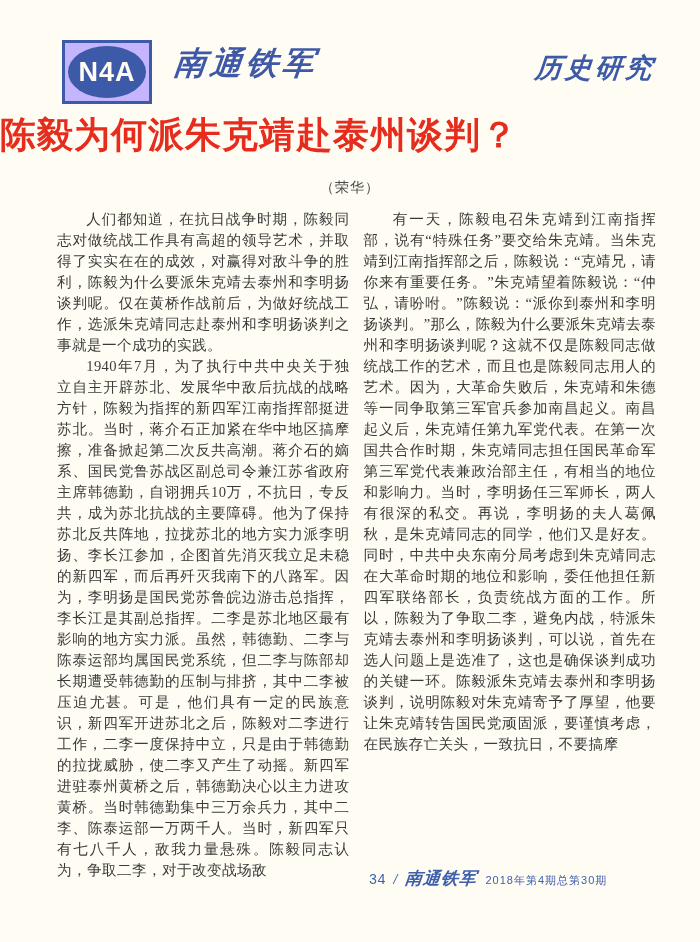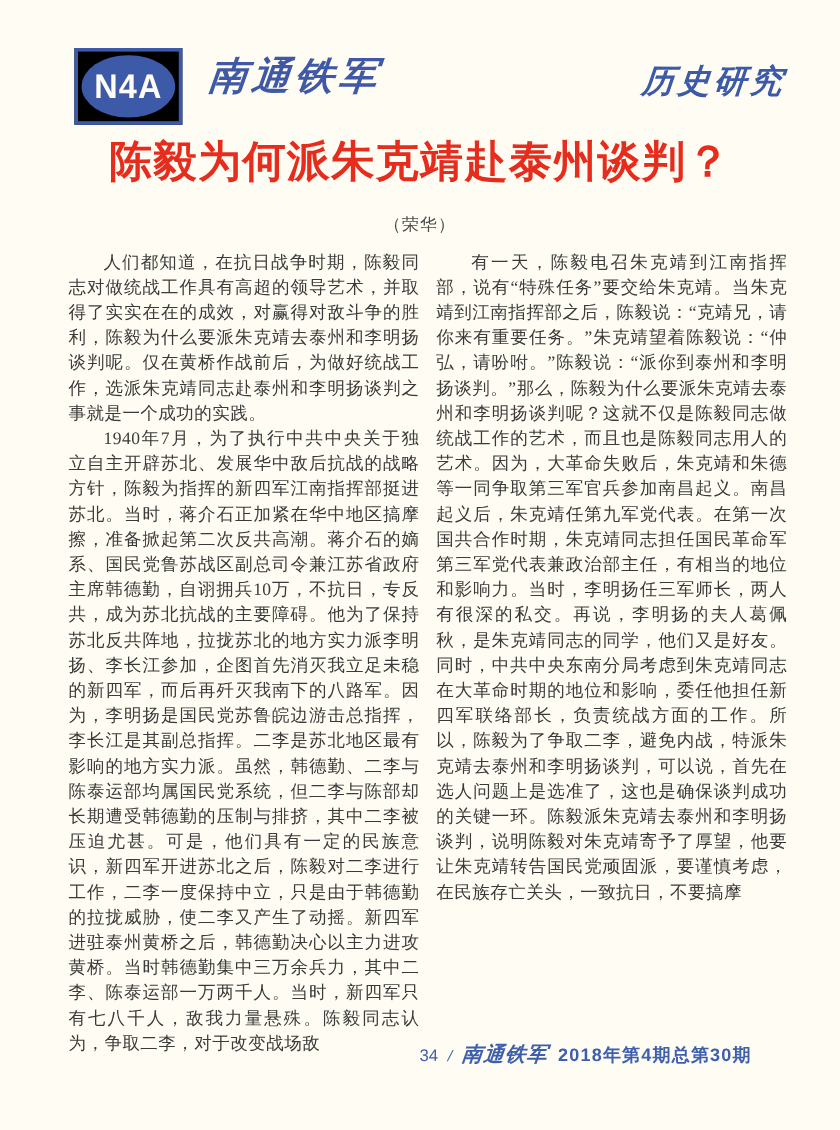--- a/index.html
+++ b/index.html
@@ -11,21 +11,21 @@
     font-family:"Liberation Serif","DejaVu Serif",serif;
   }
   
   .header{
     display:flex;align-items:flex-start;
     margin:40px 45px 0 62px;height:62px;
   }
   .logo{
     width:78px;height:52px;
     border:3px solid #3d5aa8;
-    background:#000000;
+    background:#c4b5fd;
     display:flex;justify-content:center;
     padding:3px;
     box-sizing:content-box;
   }
   .logo-ellipse{
     width:100%;height:100%;
     background:#3d5aa8;
     border-radius:50%;
     display:flex;align-items:center;justify-content:center;
   }
@@ -48,21 +48,21 @@
     margin-top:10px;
     color:#3d5aa8;
     font-size:27px;font-weight:bold;font-style:italic;
     letter-spacing:3px;
     transform:skewX(-5deg);
     font-family:"DejaVu Serif","Liberation Serif",serif;
   }
   
   .title{
     margin-top:9px;
-    text-align:center;
+    text-align:left;
     color:#e62d1d;
     font-size:36px;font-weight:bold;
     letter-spacing:1px;
     font-family:"Liberation Sans","DejaVu Sans",sans-serif;
   }
   .author{
     margin-top:19px;
     text-align:center;
     color:#4a4a4a;
     font-size:14px;
@@ -88,30 +88,30 @@
     position:absolute;
     left:0;right:0;bottom:52px;
     text-align:center;
     white-space:nowrap;
   }
   .footer-inner{
     display:inline-flex;align-items:baseline;gap:8px;
     transform:translateX(138px);
     color:#3e5fae;
   }
-  .footer-page{font-size:14px;font-family:Liberation Sans, sans-serif;}
+  .footer-page{font-size:14px;font-family:Liberation Mono, monospace;}
   .footer-sep{font-size:14px;font-style:italic;font-weight:bold;}
   .footer-mag{
     font-size:17px;font-weight:bold;font-style:italic;
     transform:skewX(-6deg);
     font-family:"DejaVu Serif","Liberation Serif",serif;
     letter-spacing:1px;
   }
   .footer-issue{
-    font-size:15px;font-weight:bold;
+    font-size:11px;font-weight:normal;
     font-family:"Liberation Sans","DejaVu Sans",sans-serif;
     letter-spacing:1px;
   }
 </style>
 </head>
 <body>
 
 <div class="page">
 
   <div class="header">

